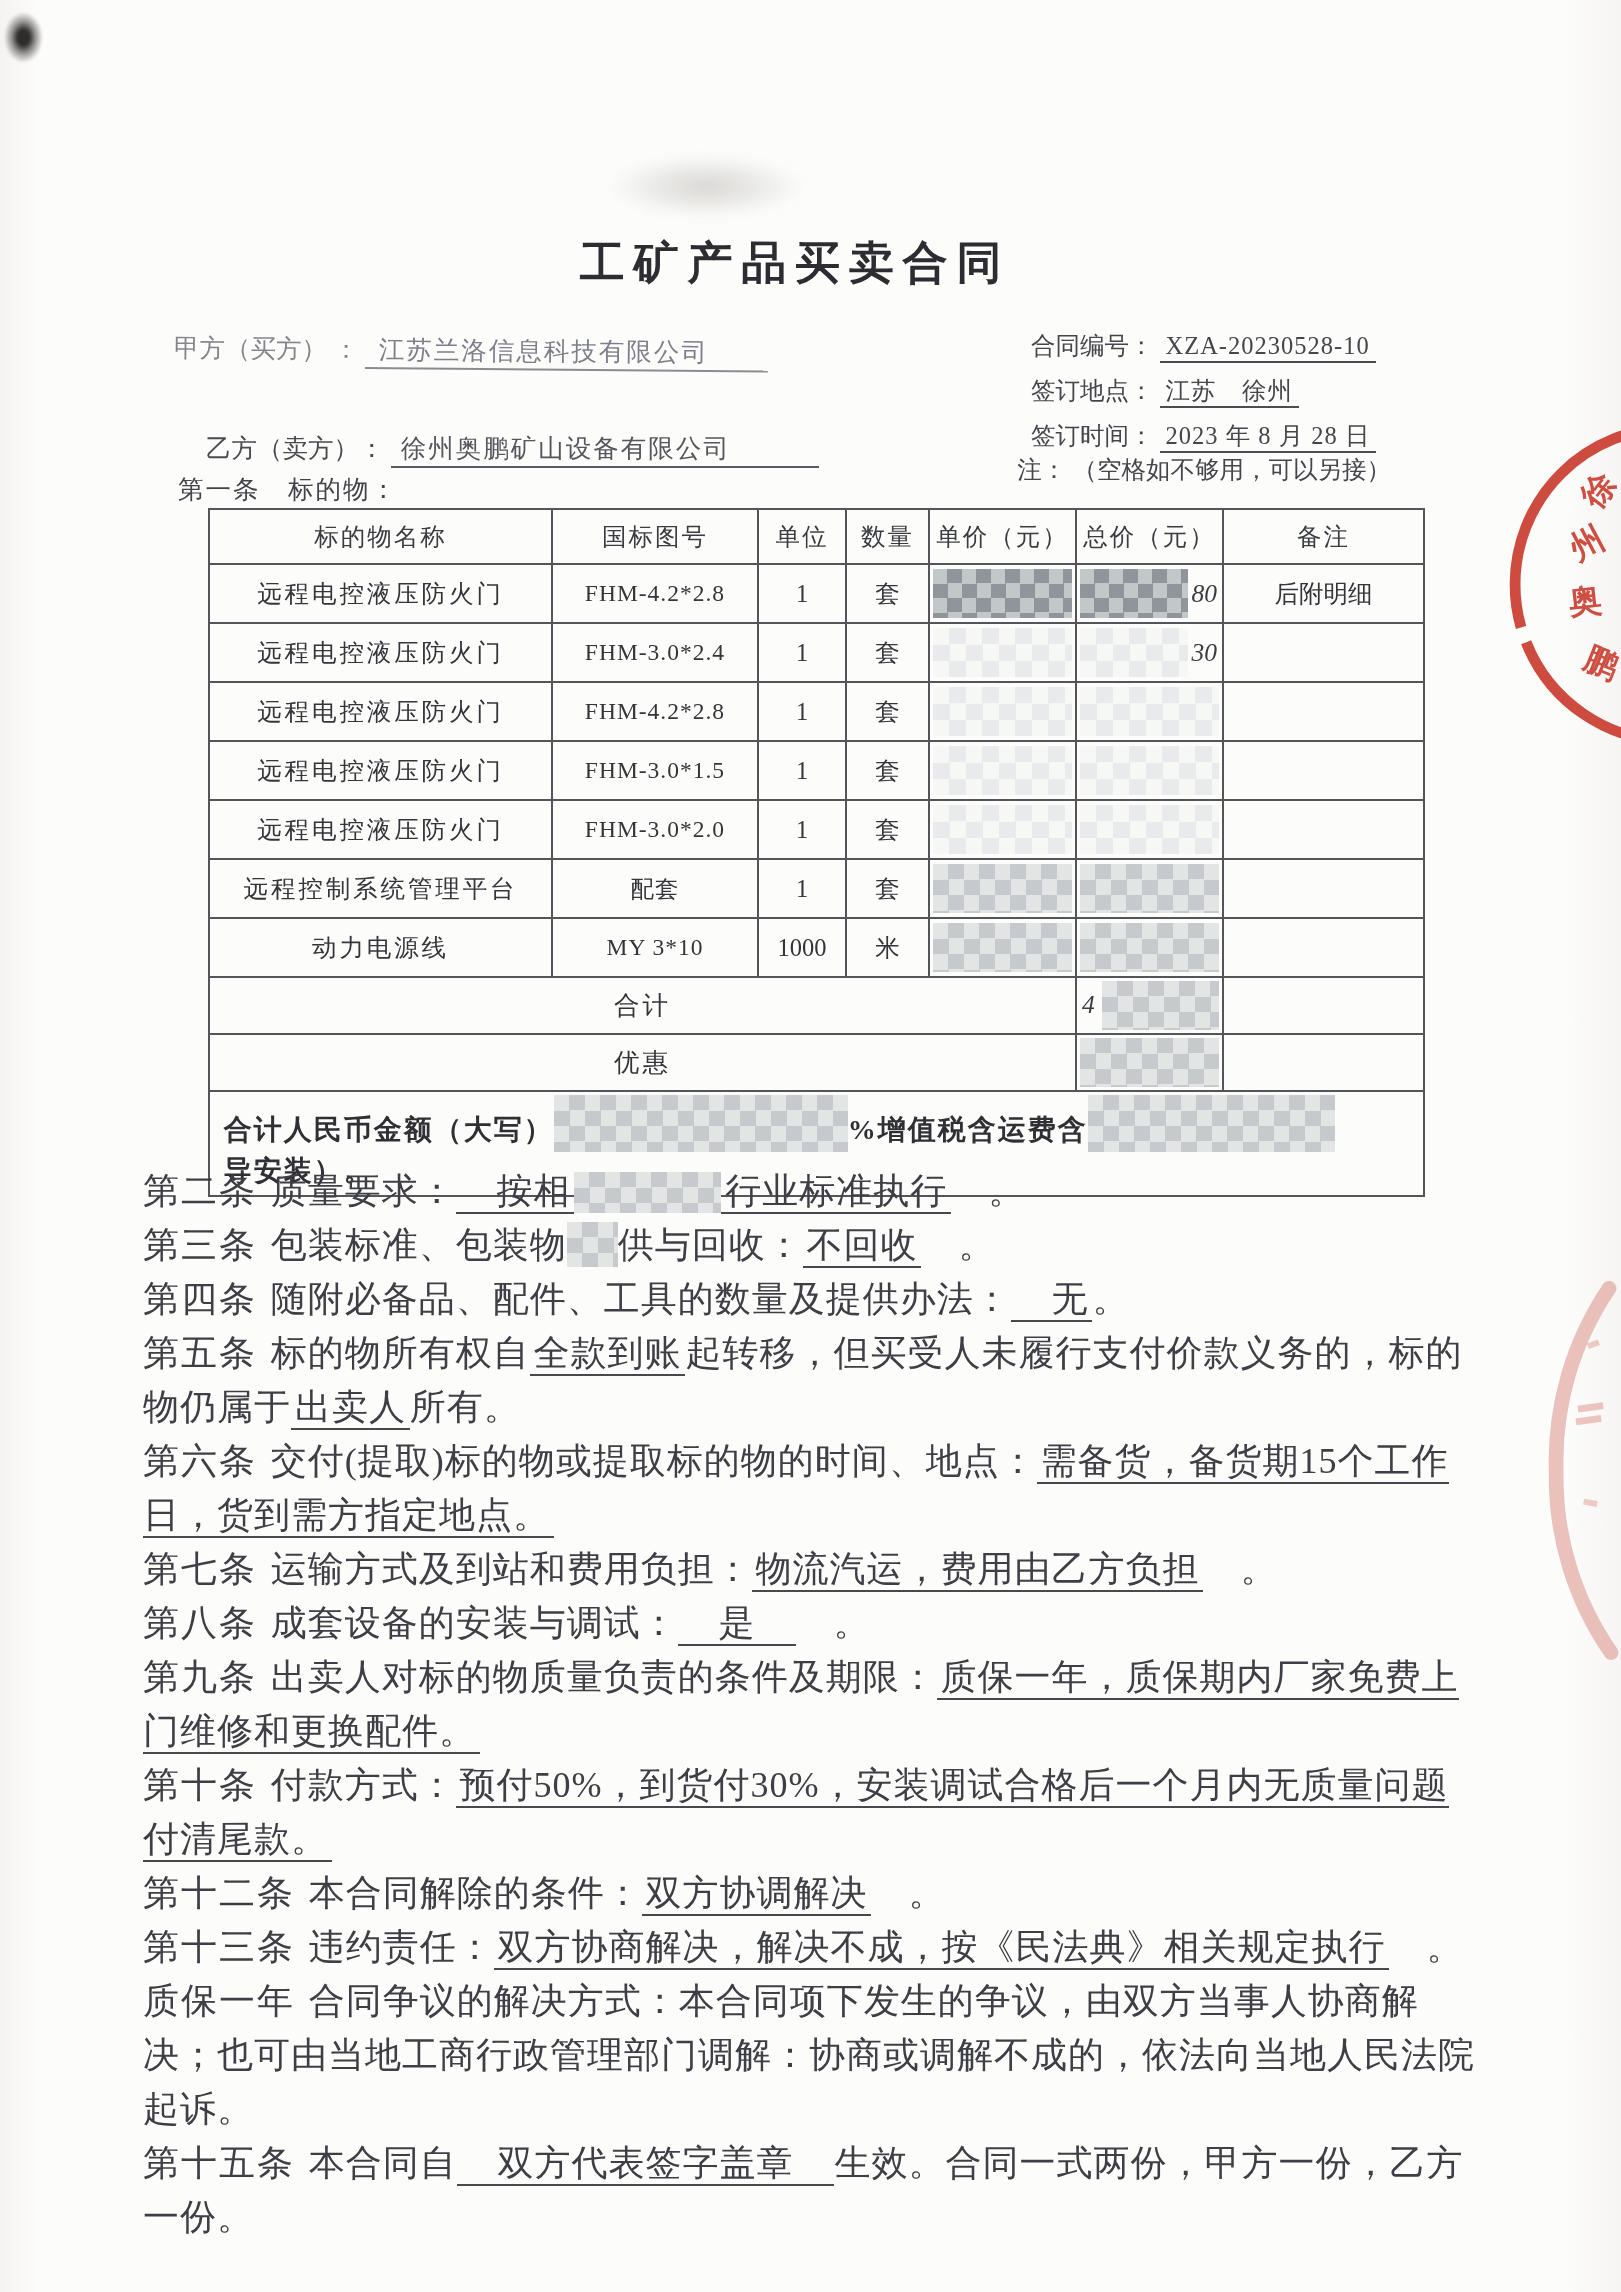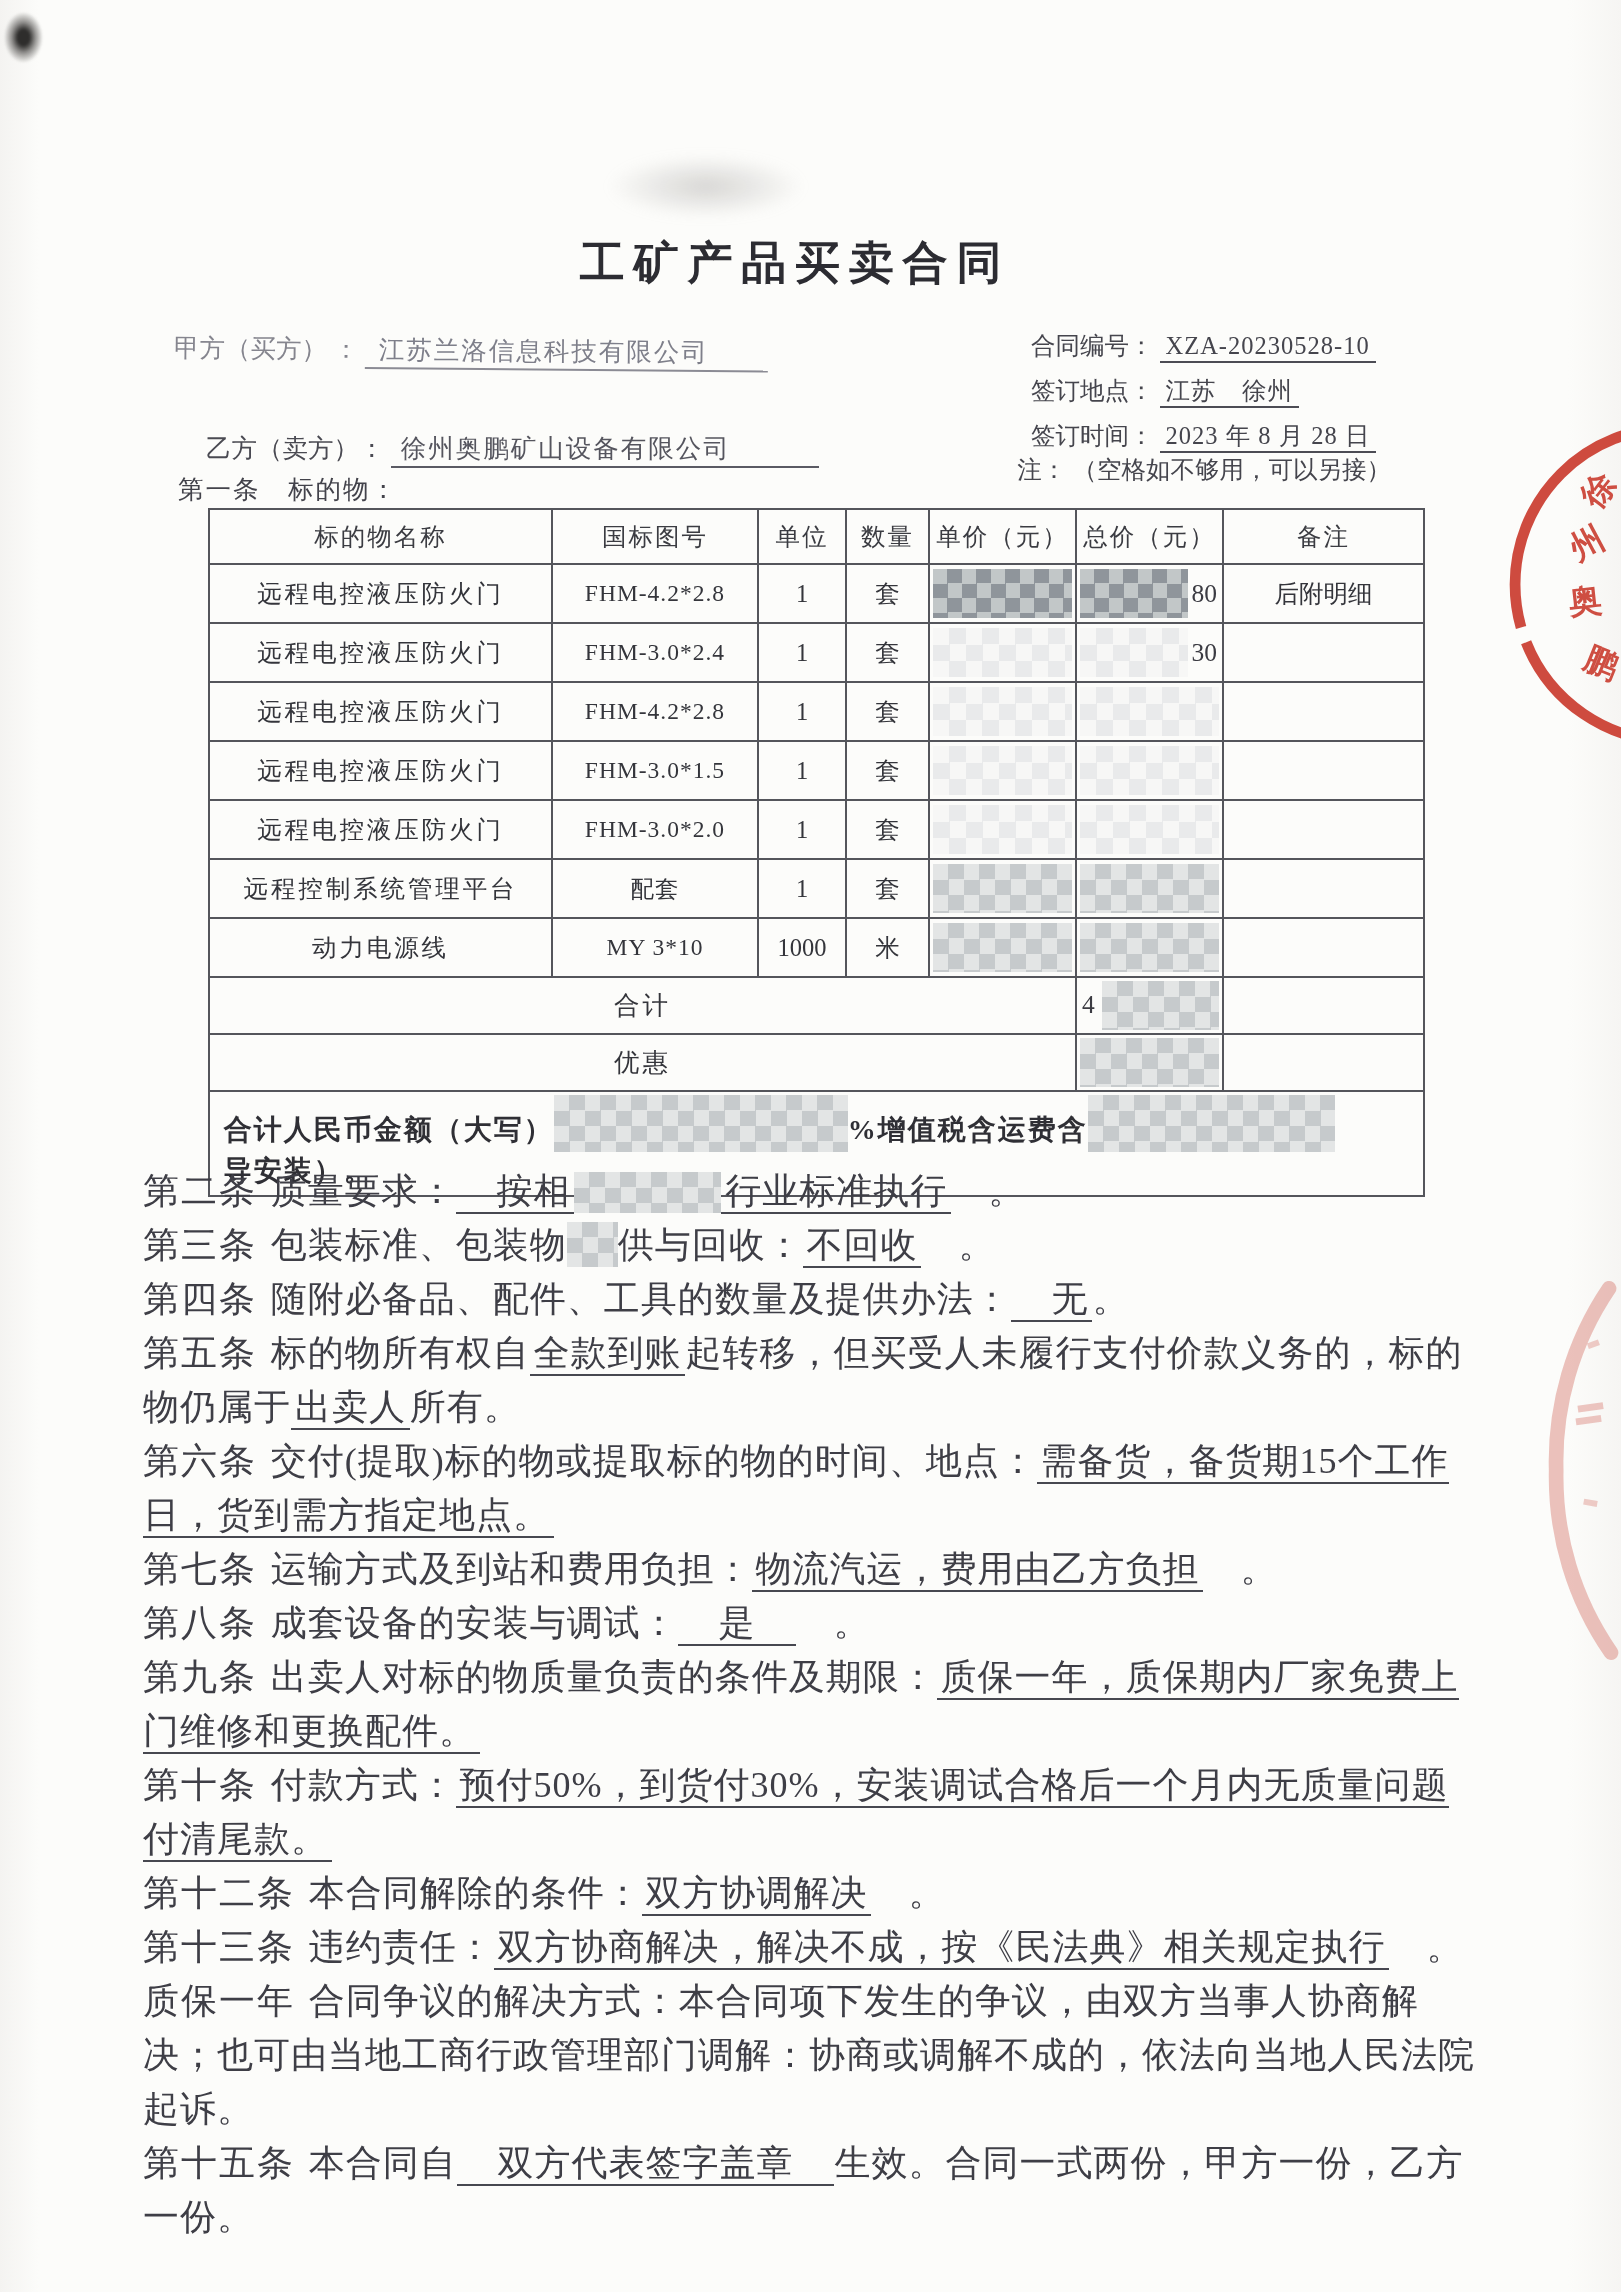--- a/index.html
+++ b/index.html
@@ -35,21 +35,21 @@
   table.goods{position:absolute;left:208px;top:508px;border-collapse:collapse;table-layout:fixed;
     width:1215px;background:transparent;}
   .goods th,.goods td{border:2px solid #54555b;text-align:center;vertical-align:middle;
     font-size:24.5px;color:#34353b;font-weight:400;padding:0;}
   .goods tr.hdr th{height:53px;letter-spacing:2px;color:#3b3c42;}
   .goods tr.row td{height:57px;}
   .goods td.name-cell{letter-spacing:2.9px;}
   .goods td.model-cell{font-size:23.5px;letter-spacing:1px;}
   .goods tr.sum td{height:45px;font-size:25.5px;letter-spacing:2.9px;}
   .goods td.amtcell{height:84px;text-align:left;padding:3.9px 9.8px 5.9px 13.7px;}
-  .cellwrap{display:flex;align-items:center;justify-content:center;height:100%;gap:2px;padding:2.9px;}
+  .cellwrap{display:flex;align-items:center;justify-content:center;height:100%;gap:2px;padding:2.9px;font-style:italic;}
   .censor{display:inline-block;
     background:repeating-conic-gradient(#e7e8e9 0% 25%,#f5f5f4 0% 50%) 0 0/33px 33px;}
   .censor.light{background:repeating-conic-gradient(#e9eaeb 0% 25%,#f7f7f6 0% 50%) 0 0/33px 33px;}
   .censor.mid{background:repeating-conic-gradient(#c6cacc 0% 25%,#e3e5e5 0% 50%) 0 0/31px 31px;}
   .censor.dark{background:repeating-conic-gradient(#8f959b 0% 25%,#c2c7c8 0% 50%) 0 0/29px 29px;}
   .censor.fill{flex:1;height:49px;}
   .remnant{font-size:25.5px;color:#3b3b42;padding:0 2px;}
   .amtline{font-size:28px;font-weight:700;color:#2f2f35;letter-spacing:2px;line-height:45px;
     display:flex;align-items:flex-end;flex-wrap:nowrap;}
   .amtline .censor{vertical-align:middle;}

